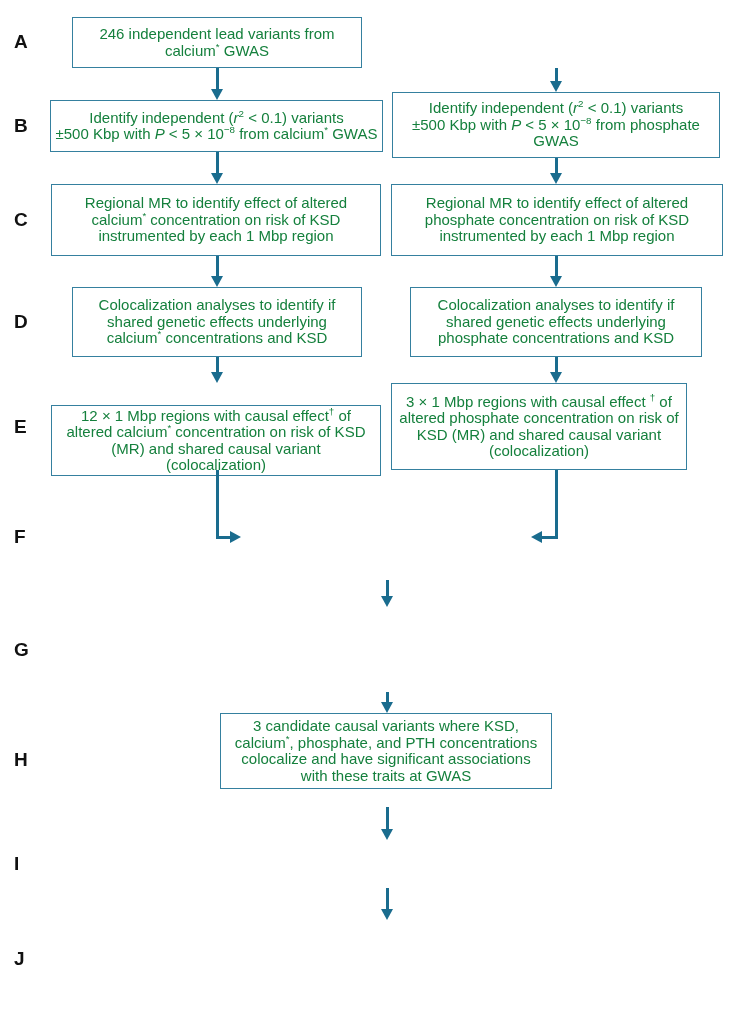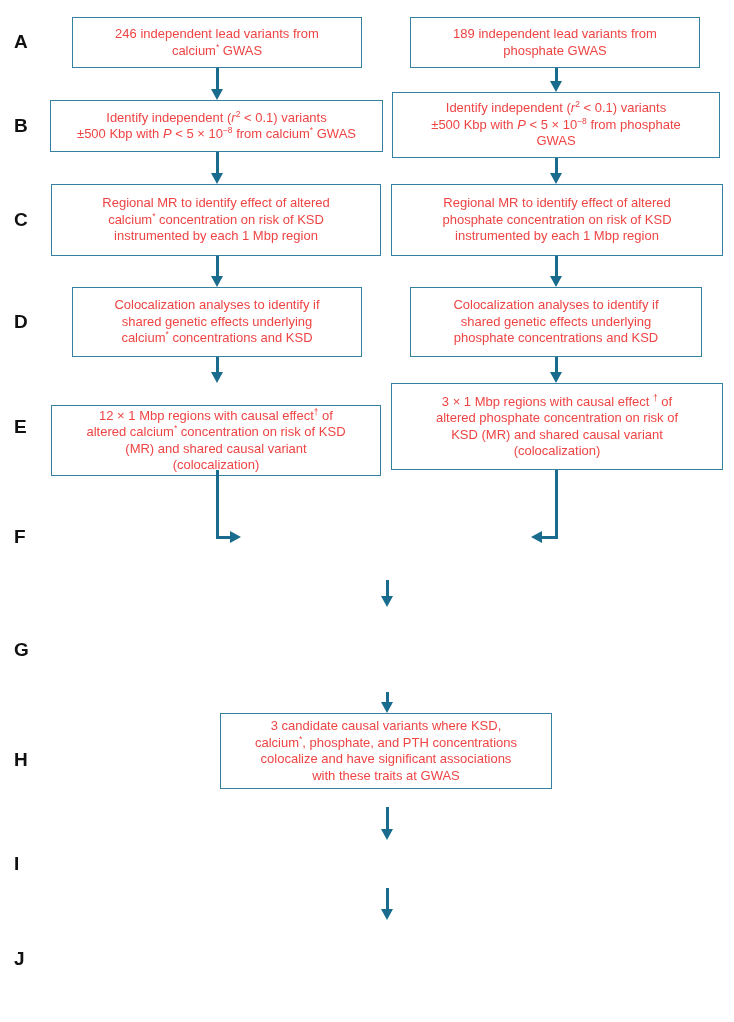--- a/index.html
+++ b/index.html
@@ -11,21 +11,21 @@
   .row-label {
     position:absolute; font-size:19px; font-weight:bold; color:#111;
     width:24px; text-align:left; letter-spacing:0.5px;
   }
   .box {
     position:absolute; box-sizing:border-box; background:#ffffff;
     border:1.5px solid #35809f;
     display:flex; align-items:center; justify-content:center;
     text-align:center; padding:2px 3px;
   }
-  .box-text { font-size:13px; line-height:16.5px; color:#ef4444; }
+  .box-text { font-size:15px; line-height:16.5px; color:#15803d; }
   .box-text sup { font-size:0.65em; line-height:0; }
   .box-text i { font-style:italic; }
   .arrow-v { position:absolute; width:3px; background:#1a6c8e; }
   .arrow-h { position:absolute; height:3px; background:#1a6c8e; }
   .head-down {
     position:absolute; width:0; height:0;
     border-left:6px solid transparent; border-right:6px solid transparent;
     border-top:11px solid #1a6c8e;
   }
   .head-right {
@@ -51,23 +51,20 @@
   <div class="row-label" style="left:14px;top:416px">E</div>
   <div class="row-label" style="left:14px;top:526px">F</div>
   <div class="row-label" style="left:14px;top:639px">G</div>
   <div class="row-label" style="left:14px;top:749px">H</div>
   <div class="row-label" style="left:14px;top:853px">I</div>
   <div class="row-label" style="left:14px;top:948px">J</div>
 
   <div class="box" style="left:72px;top:17px;width:290px;height:51px">
     <span class="box-text">246 independent lead variants from<br>calcium<sup>*</sup> GWAS</span>
   </div>
-  <div class="box" style="left:410px;top:17px;width:290px;height:51px">
-    <span class="box-text">189 independent lead variants from<br>phosphate GWAS</span>
-  </div>
 
   <div class="box" style="left:50px;top:100px;width:333px;height:52px">
     <span class="box-text">Identify independent (<i>r</i><sup>2</sup> &lt; 0.1) variants<br>±500 Kbp with <i>P</i> &lt; 5 × 10<sup>−8</sup> from calcium<sup>*</sup> GWAS</span>
   </div>
   <div class="box" style="left:392px;top:92px;width:328px;height:66px">
     <span class="box-text">Identify independent (<i>r</i><sup>2</sup> &lt; 0.1) variants<br>±500 Kbp with <i>P</i> &lt; 5 × 10<sup>−8</sup> from phosphate<br>GWAS</span>
   </div>
 
   <div class="box" style="left:51px;top:184px;width:330px;height:72px">
     <span class="box-text">Regional MR to identify effect of altered<br>calcium<sup>*</sup> concentration on risk of KSD<br>instrumented by each 1 Mbp region</span>
@@ -79,21 +76,21 @@
   <div class="box" style="left:72px;top:287px;width:290px;height:70px">
     <span class="box-text">Colocalization analyses to identify if<br>shared genetic effects underlying<br>calcium<sup>*</sup> concentrations and KSD</span>
   </div>
   <div class="box" style="left:410px;top:287px;width:292px;height:70px">
     <span class="box-text">Colocalization analyses to identify if<br>shared genetic effects underlying<br>phosphate concentrations and KSD</span>
   </div>
 
   <div class="box" style="left:51px;top:405px;width:330px;height:71px">
     <span class="box-text">12 × 1 Mbp regions with causal effect<sup>†</sup> of<br>altered calcium<sup>*</sup> concentration on risk of KSD<br>(MR) and shared causal variant<br>(colocalization)</span>
   </div>
-  <div class="box" style="left:391px;top:383px;width:332px;height:87px">
+  <div class="box" style="left:391px;top:383px;width:296px;height:87px">
     <span class="box-text">3 × 1 Mbp regions with causal effect <sup>†</sup> of<br>altered phosphate concentration on risk of<br>KSD (MR) and shared causal variant<br>(colocalization)</span>
   </div>
 
 
 
   <div class="box" style="left:220px;top:713px;width:332px;height:76px">
     <span class="box-text">3 candidate causal variants where KSD,<br>calcium<sup>*</sup>, phosphate, and PTH concentrations<br>colocalize and have significant associations<br>with these traits at GWAS</span>
   </div>
 
 

